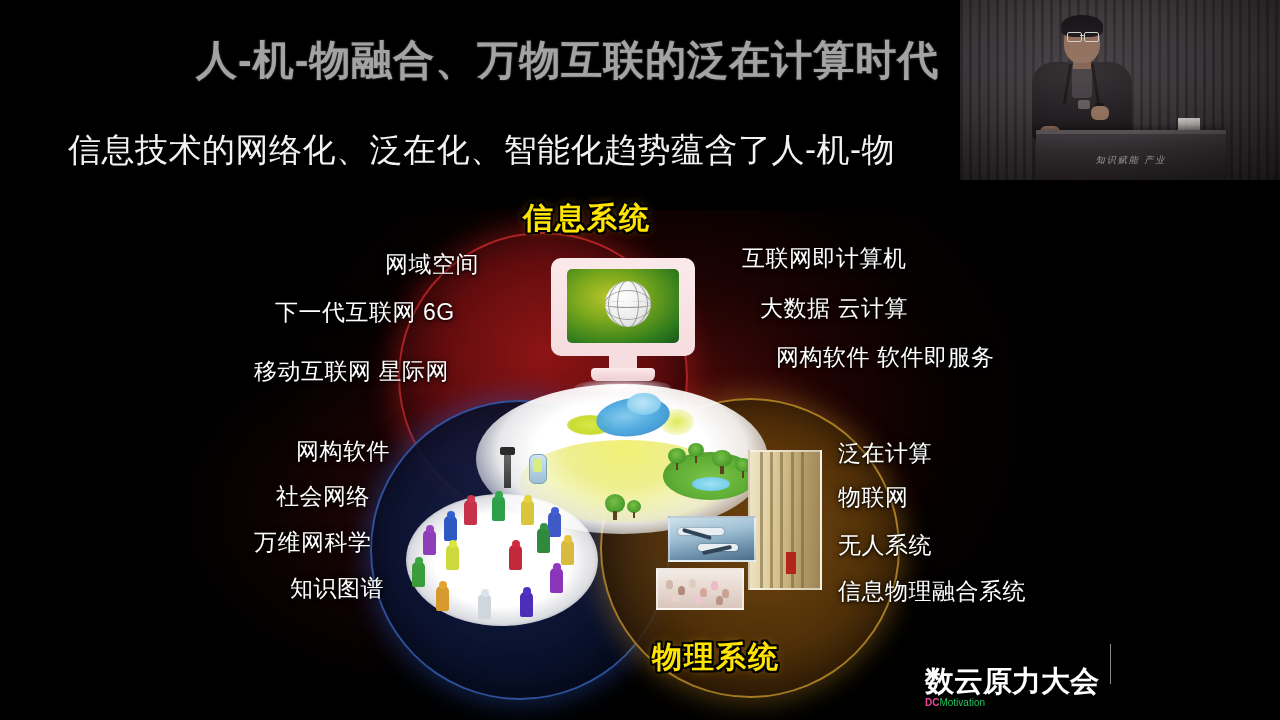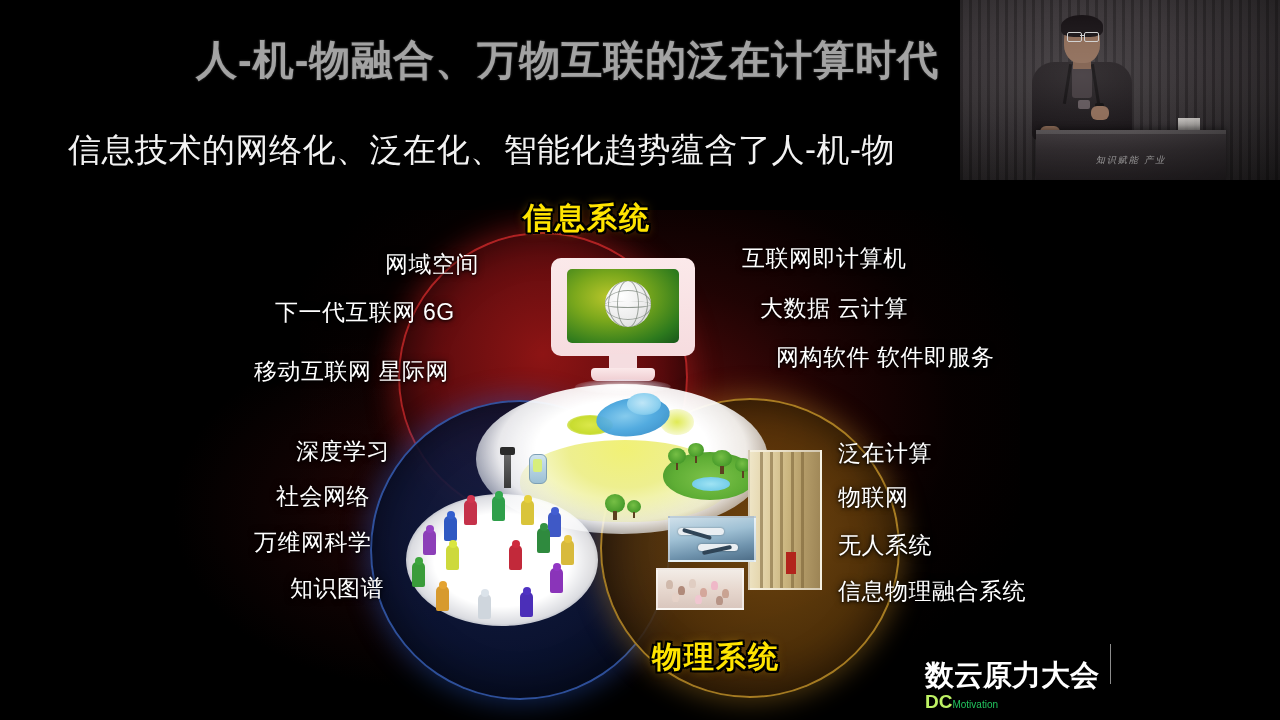--- a/index.html
+++ b/index.html
@@ -238,21 +238,21 @@
     text-shadow: 0 1px 3px rgba(0,0,0,0.95), 0 0 7px rgba(0,0,0,0.85);
   }
 
   
   .logo-wrap { position: absolute; left: 925px; top: 636px; display: flex; align-items: center; height: 56px; }
   .logo-cn {
     color: #ffffff; font-size: 29px; font-weight: bold; letter-spacing: 0px; line-height: 1;
   }
   .logo-main { display: flex; flex-direction: column; justify-content: center; margin-top: 46px; }
   .logo-sub { display: flex; align-items: baseline; margin-top: 1px; }
-  .logo-dc { color: #bef264; font-size: 19px; font-weight: bold; letter-spacing: 0px; }
+  .logo-dc { color: #ec4899; font-size: 10px; font-weight: bold; letter-spacing: 0px; }
   .logo-mot { color: #22c55e; font-size: 10px; letter-spacing: 0px; }
   .logo-div { width: 1px; height: 40px; background: rgba(255,255,255,0.55); margin: 0 11px; }
   .logo-right { display: flex; flex-direction: column; align-items: center; }
   .logo-year { color: #ffffff; font-size: 21px; font-weight: bold; letter-spacing: 0px; line-height: 1.05; }
   .logo-year .tech-o { color: #d4202a; }
   .logo-cn2 { color: #ffffff; font-size: 12px; letter-spacing: 0.5px; line-height: 1.3; }
   .logo-en { color: #bdbdbd; font-size: 7px; letter-spacing: 1.1px; line-height: 1.2; }
 
   
   .pip {
@@ -412,21 +412,21 @@
     <div class="cap cap-physical">物理系统</div>
 
     <div class="kw" style="left:385px;top:249px;">网域空间</div>
     <div class="kw" style="left:275px;top:297px;">下一代互联网  6G</div>
     <div class="kw" style="left:742px;top:243px;">互联网即计算机</div>
 
     <div class="kw" style="left:254px;top:356px;">移动互联网  星际网</div>
     <div class="kw" style="left:760px;top:293px;">大数据      云计算</div>
     <div class="kw" style="left:776px;top:342px;">网构软件   软件即服务</div>
 
-    <div class="kw" style="left:296px;top:436px;">深度学习</div>
+    <div class="kw" style="left:296px;top:436px;">网构软件</div>
     <div class="kw" style="left:276px;top:481px;">社会网络</div>
     <div class="kw" style="left:254px;top:527px;">万维网科学</div>
     <div class="kw" style="left:290px;top:573px;">知识图谱</div>
 
     <div class="kw" style="left:838px;top:438px;">泛在计算</div>
     <div class="kw" style="left:838px;top:482px;">物联网</div>
     <div class="kw" style="left:838px;top:530px;text-align:right;">无人系统</div>
     <div class="kw" style="left:838px;top:576px;">信息物理融合系统</div>
   </div>
 

